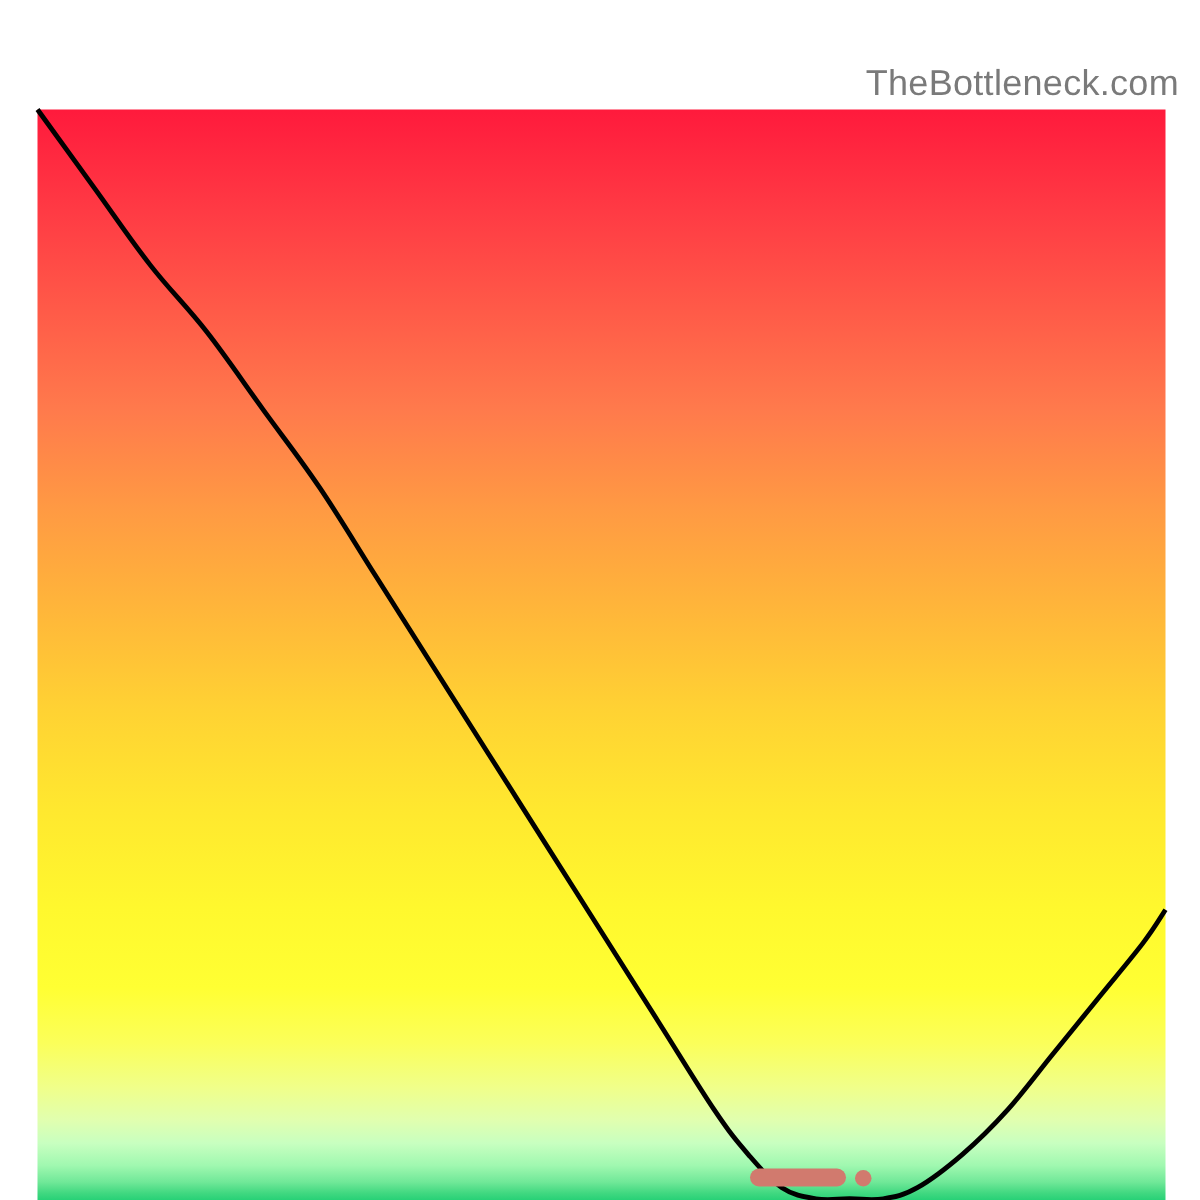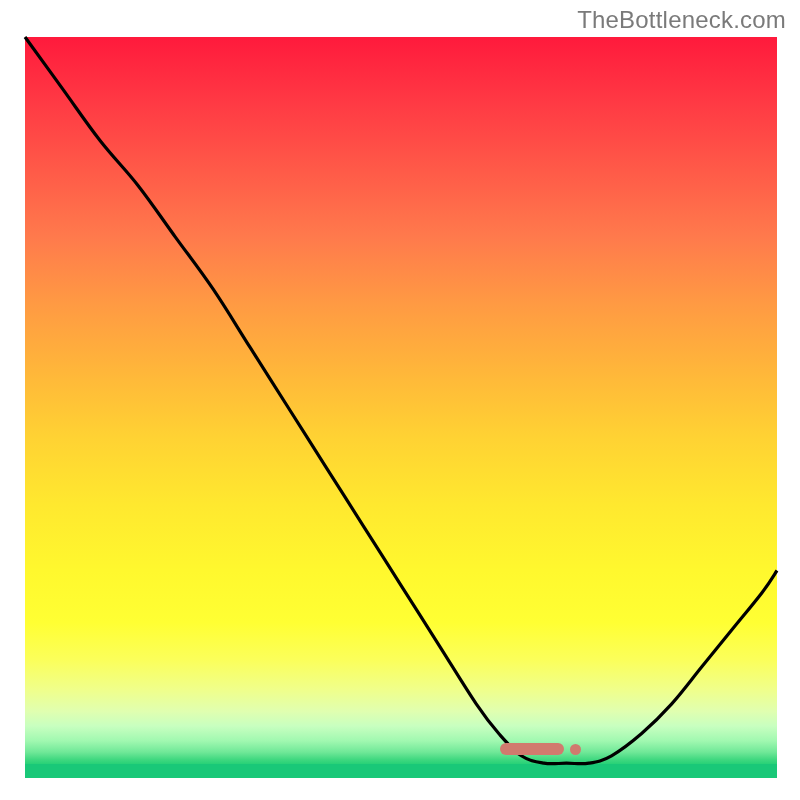--- a/index.html
+++ b/index.html
@@ -8,20 +8,21 @@
     width: 800px;
     height: 800px;
     background: #ffffff;
     font-family: Arial, Helvetica, sans-serif;
     overflow: hidden;
   }
   .wrap {
     position: relative;
     width: 800px;
     height: 710px;
+    margin-top: 36px;
   }
   .attribution {
     position: absolute;
     top: 6px;
     right: 14px;
     color: #7a7a7a;
     font-size: 24px;
     font-weight: 500;
     letter-spacing: 0.2px;
     user-select: none;

